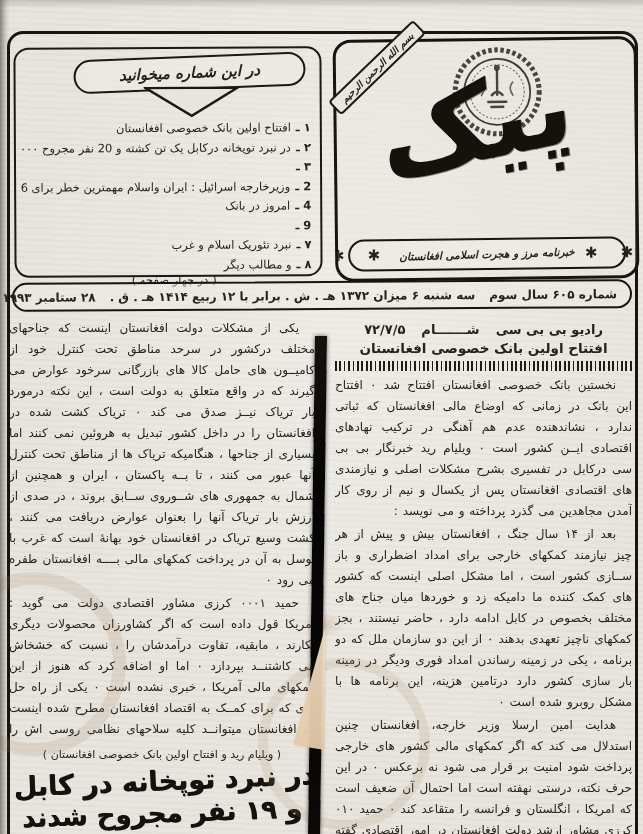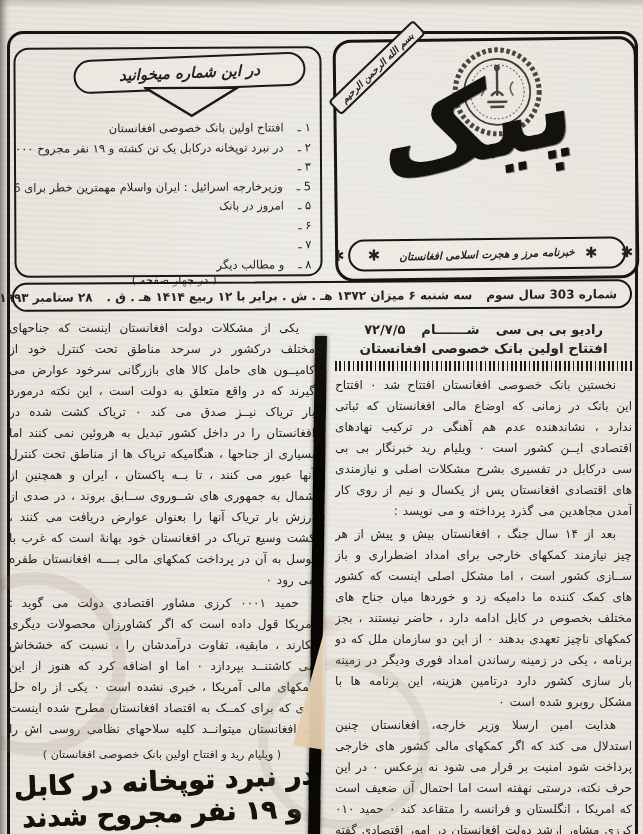--- a/index.html
+++ b/index.html
@@ -40,21 +40,21 @@
   .toc-header{
     position:absolute;top:7px;right:14px;width:228px;height:30px;
     border:2px solid #1b1913;border-radius:17px;
     display:flex;align-items:center;justify-content:center;
     font-size:15px;font-weight:bold;font-style:italic;
     transform:rotate(-2deg);letter-spacing:1px;background:rgba(238,235,228,.6);
   }
   .toc-arrow{position:absolute;top:36px;right:80px;z-index:1;}
   .toc-list{position:absolute;top:70px;right:9px;left:6px;font-size:11.5px;font-weight:500;}
   .toc-item{display:flex;gap:5px;line-height:19.5px;white-space:nowrap;}
-  .toc-num{flex:0 0 auto;font-weight:normal;margin-left:9px;}
+  .toc-num{flex:0 0 auto;font-weight:bold;}
   .toc-note{margin-top:-2px;margin-right:95px;font-size:11.5px;}
   
   .masthead{
     position:absolute;left:334px;top:38px;width:298px;height:236px;
     border:3px solid #17150f;border-radius:18px;z-index:2;
     transform:rotate(-.7deg);overflow:hidden;background:rgba(236,233,226,.35);
   }
   .bismillah{
     position:absolute;left:318px;top:58px;z-index:4;
     border:2px solid #1b1913;border-radius:4px;background:#e9e6df;
@@ -149,38 +149,39 @@
     <svg class="toc-arrow" width="96" height="34" viewBox="0 0 96 34">
       <polygon points="2,3 94,3 48,31" fill="#e8e5de" stroke="#1b1913" stroke-width="2.4"></polygon>
     </svg>
     <div class="toc-list">
       <div class="toc-item">
           <span class="toc-num">۱ ـ</span>
           <span>افتتاح اولین بانک خصوصی افغانستان</span>
         </div>
       <div class="toc-item">
           <span class="toc-num">۲ ـ</span>
-          <span>در نبرد توپخانه درکابل یک تن کشته و ۱۹ نفر مجروح ۰۰۰</span>
+          <span>در نبرد توپخانه درکابل یک تن کشته و 20 نفر مجروح ۰۰۰</span>
         </div>
       <div class="toc-item">
           <span class="toc-num">۳ ـ</span>
         </div>
       <div class="toc-item">
-          <span class="toc-num">5 ـ</span>
+          <span class="toc-num">2 ـ</span>
           <span>وزیرخارجه اسرائیل : ایران واسلام مهمترین خطر برای 6</span>
         </div>
       <div class="toc-item">
-          <span class="toc-num">۵ ـ</span>
+          <span class="toc-num">4 ـ</span>
           <span>امروز در بانک</span>
         </div>
       <div class="toc-item">
-          <span class="toc-num">۶ ـ</span>
+          <span class="toc-num">9 ـ</span>
         </div>
       <div class="toc-item">
           <span class="toc-num">۷ ـ</span>
+          <span>نبرد تئوریک اسلام و غرب</span>
         </div>
       <div class="toc-item">
           <span class="toc-num">۸ ـ</span>
           <span>و مطالب دیگر</span>
         </div>
       <div class="toc-note">( در چهار صفحه )</div>
     </div>
   </div>
 
   <div class="masthead">
@@ -195,21 +196,21 @@
     <div class="masthead-title">پیک</div>
     <div class="masthead-oval">
       <span class="oval-stars">✱ ✱</span>
       <span class="oval-text">خبرنامه مرز و هجرت اسلامی افغانستان</span>
       <span class="oval-stars">✱ ✱</span>
     </div>
   </div>
   <div class="bismillah">بسم الله الرحمن الرحیم</div>
 
   <div class="issue-bar">
-    <span class="seg-issue">شماره 303 سال سوم</span>
+    <span class="seg-issue">شماره ۶۰۵ سال سوم</span>
     <span class="seg-main">سه شنبه ۶ میزان ۱۳۷۲ هـ . ش . برابر با ۱۲ ربیع ۱۴۱۴ هـ . ق .</span>
     <span class="seg-greg">۲۸ ستامبر ۱۹۹۳ میـــــلادی</span>
   </div>
 
   <div class="body-area">
 
     <div class="col col-right">
       <div class="kicker">
         <span>رادیو بی بی سی</span>
         <span>شـــــــام</span>

